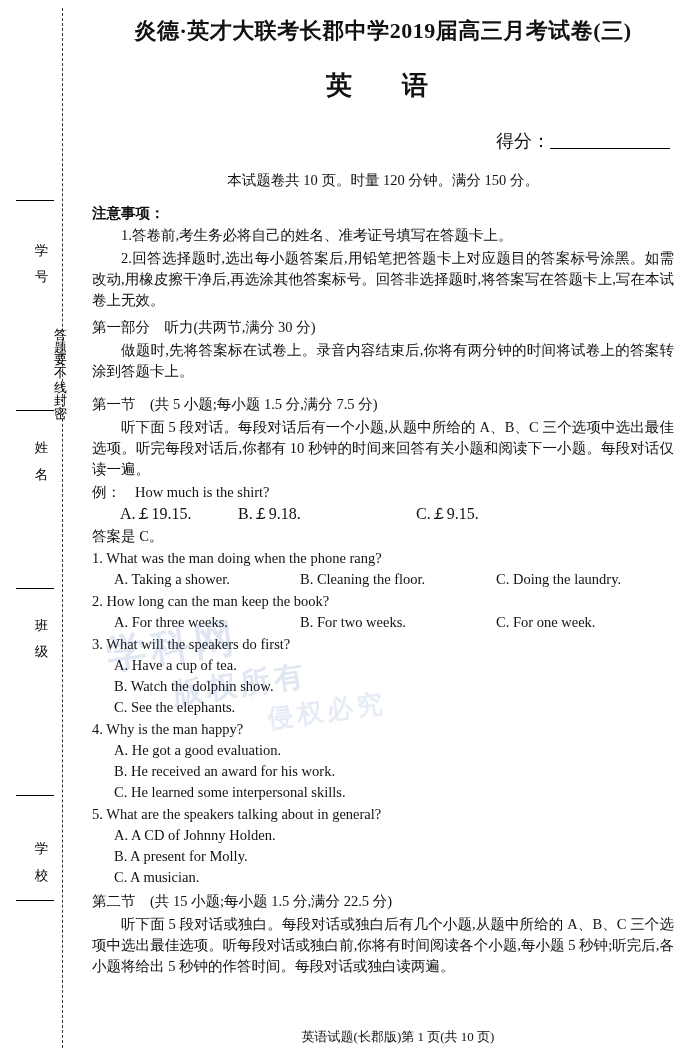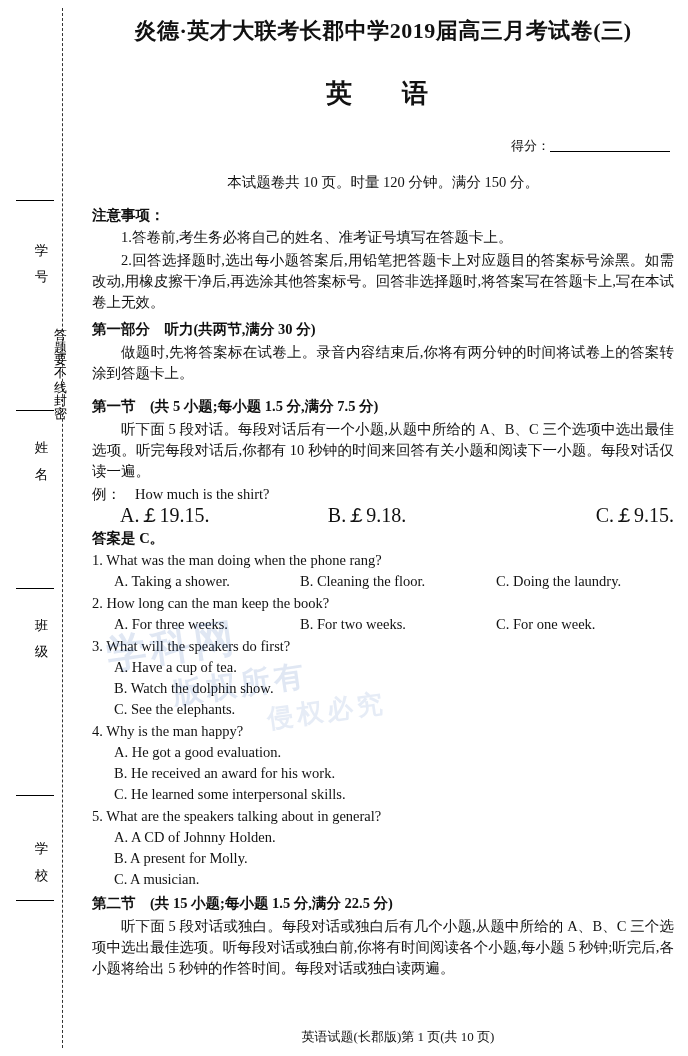--- a/index.html
+++ b/index.html
@@ -84,30 +84,30 @@
     font-size:22px;
     font-weight:bold;
     letter-spacing:0.5px;
     margin-top:16px;
     font-family:Liberation Serif, serif;
   }
   .subject{
     text-align:center;
     font-size:26px;
     font-weight:bold;
-    margin-top:30px;
+    margin-top:22px;
     letter-spacing:12px;
   }
   .score-row{
     margin-top:26px;
     text-align:right;
     font-size:14px;
     padding-right:4px;
   }
-  .score-label{font-size:13px;}
+  .score-label{font-size:18px;}
   .score-blank{
     display:inline-block;
     width:120px;
     border-bottom:1px solid #000;
     height:14px;
     vertical-align:-2px;
   }
   .exam-info{
     margin-top:18px;
     text-align:center;
@@ -118,39 +118,38 @@
     font-size:14.5px;
     font-weight:bold;
   }
   p.para{
     margin:2px 0 0 0;
     font-size:14.5px;
     line-height:21px;
     text-align:justify;
   }
   p.indent2{text-indent:2em;}
-  .bold{font-weight:bold;}
+  .bold{font-weight:normal;}
   .q{
     font-size:14.5px;
     line-height:21px;
     margin:0;
   }
   .q-stem{margin-top:1px;}
   .opts{
     display:flex;
     font-size:14.5px;
     line-height:21px;
   }
   .opts span.o{display:inline-block;}
   .example-opts{
     display:flex;
-    font-size:20px;
+    font-size:16px;
     line-height:21px;
     padding-left:28px;
-    justify-content:space-between;
   }
   .example-opts .o1{width:118px;}
   .example-opts .o2{width:178px;}
   .ind{padding-left:22px;}
 
   .w3{width:186px;display:inline-block;}
   .w3b{width:196px;display:inline-block;}
 
   .footer{
     position:absolute;

